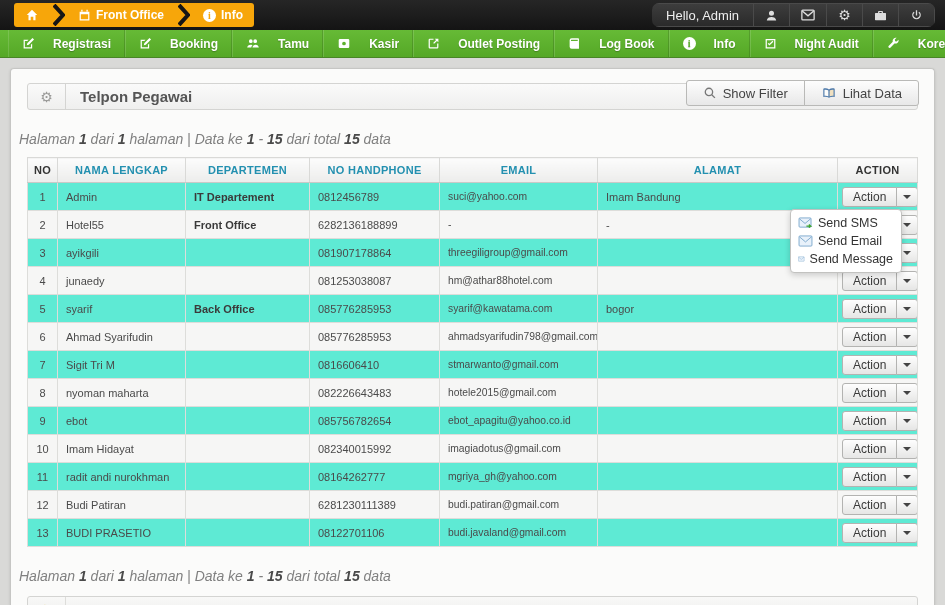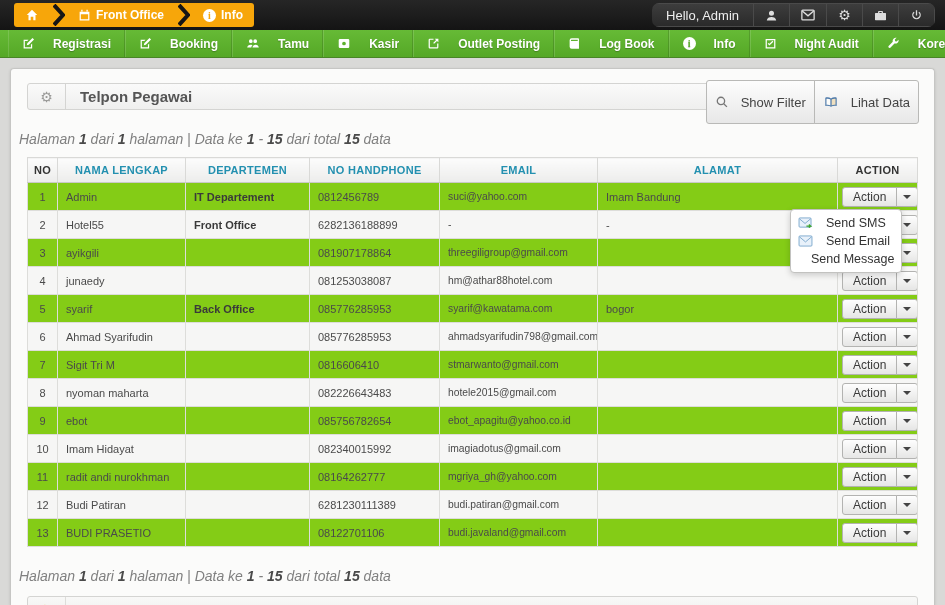--- a/index.html
+++ b/index.html
@@ -20,47 +20,47 @@
   .navbar { height:28px; background:linear-gradient(#66ba36,#55a826); border-bottom:1px solid rgba(0,0,0,.28); display:flex; padding-left:8px; }
   .nav-item { display:flex; align-items:center; gap:18px; padding:0 13px; color:#fff; font-weight:bold; font-size:12px; text-shadow:0 1px 1px rgba(0,0,0,.25); border-right:1px solid rgba(0,0,0,.14); border-left:1px solid rgba(255,255,255,.14); cursor:pointer; white-space:nowrap; }
   .nav-item svg { flex:0 0 auto; }
 
   
   .panel { position:absolute; left:10px; right:10px; top:68px; bottom:0; background:#fbfbfa; border:1px solid #c6c6c4; border-bottom:none; border-radius:4px 4px 0 0; padding:14px 8px 0; box-shadow:0 1px 3px rgba(0,0,0,.12); }
   .titlebar { position:relative; display:flex; align-items:stretch; height:27px; border:1px solid #d4d4d2; border-radius:3px; background:linear-gradient(#fafafa,#efefee); margin:0 8px; }
   .gear-cell { width:38px; border-right:1px solid #d4d4d2; display:flex; align-items:center; justify-content:center; color:#9a9a98; font-size:14px; cursor:pointer; }
   .title-text { align-self:center; padding-left:14px; font-weight:bold; font-size:15px; color:#555; }
   .title-buttons { position:absolute; right:-2px; top:-4px; display:flex; }
-  .btn-light { height:44px; display:flex; align-items:center; gap:12px; padding:0 8px; background:linear-gradient(#fdfdfd,#e8e8e8); border:1px solid #b9b9b7; font-size:13px; color:#444; cursor:pointer; white-space:nowrap; }
+  .btn-light { height:26px; display:flex; align-items:center; gap:6px; padding:0 16px; background:linear-gradient(#fdfdfd,#e8e8e8); border:1px solid #b9b9b7; font-size:13px; color:#444; cursor:pointer; white-space:nowrap; }
   .btn-light:first-child { border-radius:3px 0 0 3px; }
   .btn-light:last-child { border-radius:0 3px 3px 0; margin-left:-1px; }
 
   .pager { margin:21px 0 10px; font-size:14px; color:#808080;font-style:italic; }
   .pager b { color:#4a4a4a; }
 
   
   .table-wrap { position:relative; margin:0 8px; }
-  table { width:100%; border-collapse:collapse; table-layout:fixed; background:#84cc16; border:1px solid #c9c9c7; }
+  table { width:100%; border-collapse:collapse; table-layout:fixed; background:#5eead4; border:1px solid #c9c9c7; }
   th { padding:6px 6px; font-size:11px; font-weight:bold; color:#2390b0; text-align:center; letter-spacing:.3px; background:linear-gradient(#fcfcfc,#ececeb); border:1px solid #d9d9d7; border-bottom:1px solid #c9c9c7; white-space:nowrap; overflow:hidden; }
   th.th-dark { color:#333; }
   td { padding:7px 8px; font-size:11px; color:#4a4a4a; border:1px solid #ddddda; white-space:nowrap; overflow:hidden; height:28px; }
   tr.stripe td { background:#f6f6f5; }
   .c-no { text-align:center; }
   .c-dept { font-weight:bold; color:#3a3a3a; }
   .c-email { font-size:10.3px; }
   .c-action { text-align:center; padding:3px 4px; }
   .btn-group { display:inline-flex; }
   .btn { background:linear-gradient(#fefefe,#e6e6e5); border:1px solid #b3b3b1; font-size:12px; color:#3a3a3a; cursor:pointer; font-family:"Liberation Sans", sans-serif; }
   .action-btn { padding:2px 10px; border-radius:3px 0 0 3px; }
   .caret-btn { padding:2px 6px; border-radius:0 3px 3px 0; margin-left:-1px; }
   .caret { display:inline-block; width:0; height:0; border-left:4px solid transparent; border-right:4px solid transparent; border-top:4px solid #444; vertical-align:middle; }
 
   
   .action-menu { position:absolute; top:52px; right:16px; width:112px; background:#fff; border:1px solid #c2c2c0; border-radius:4px; box-shadow:0 2px 6px rgba(0,0,0,.18); padding:4px 0; z-index:10; }
-  .action-menu .item { display:flex; align-items:center; gap:13px; padding:2px 8px 2px 7px; font-size:12.5px; color:#333; cursor:pointer; white-space:nowrap; }
+  .action-menu .item { display:flex; align-items:center; gap:5px; padding:2px 8px 2px 7px; font-size:12.5px; color:#333; cursor:pointer; white-space:nowrap; }
 
   
   .footer-bar { margin:12px 8px 0; height:30px; border:1px solid #d4d4d2; border-radius:3px; background:linear-gradient(#f8f8f7,#ebebea); display:flex; align-items:center; }
   .footer-icon-cell { width:38px; height:100%; border-right:1px solid #ddddda; display:flex; align-items:center; justify-content:center; cursor:pointer; }
   .footer-up { margin-left:auto; padding:0 14px; cursor:pointer; display:flex; align-items:center; }
 </style>
 </head>
 <body>
 
 <div class="topbar">

